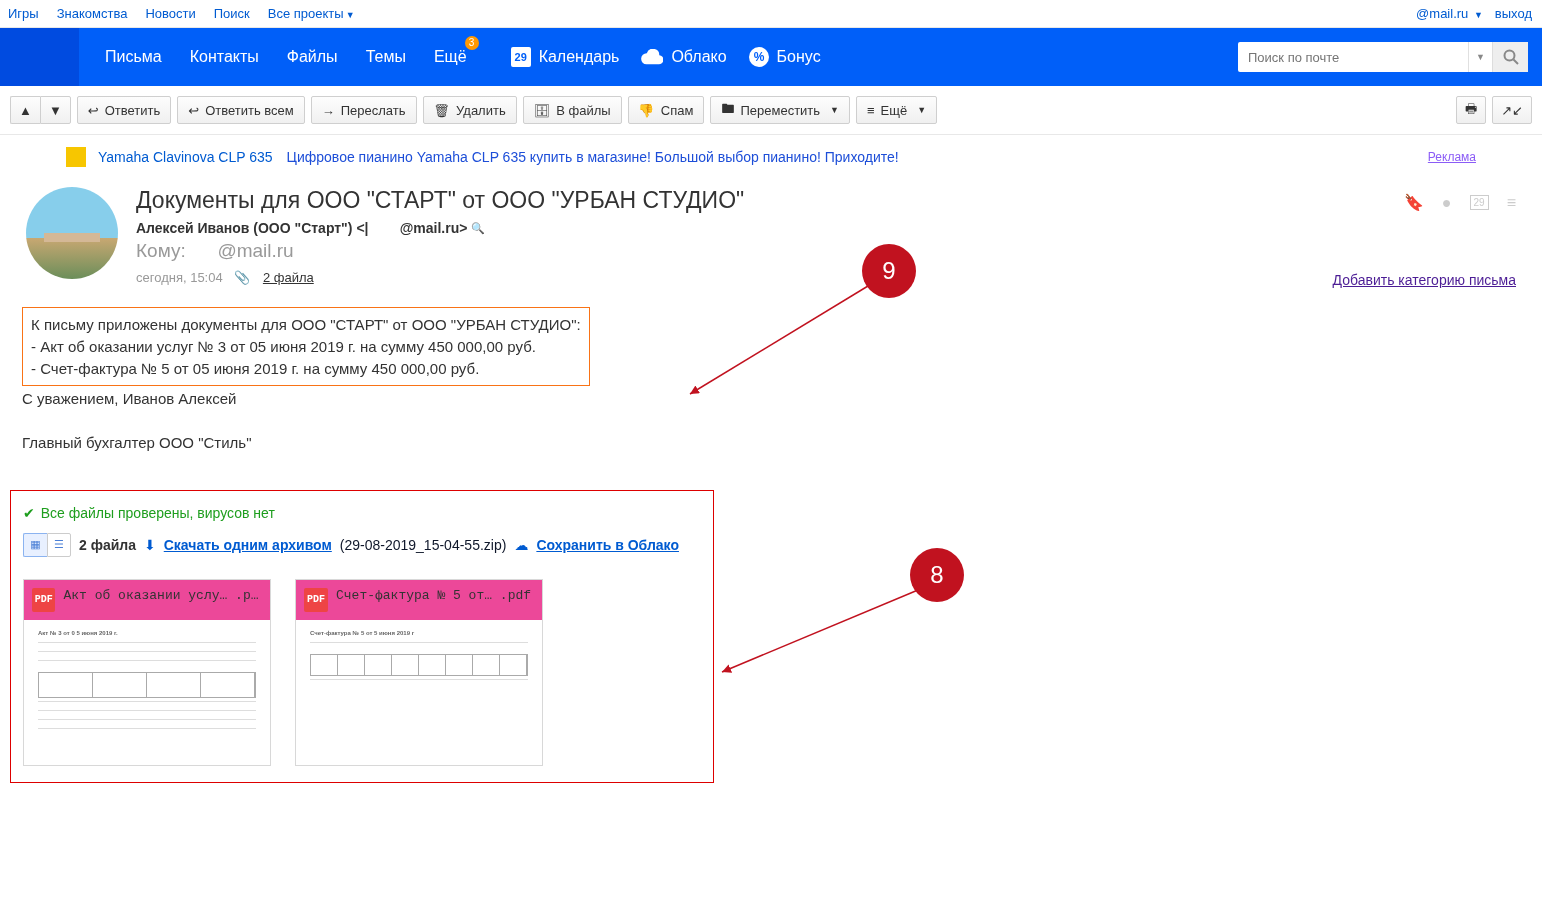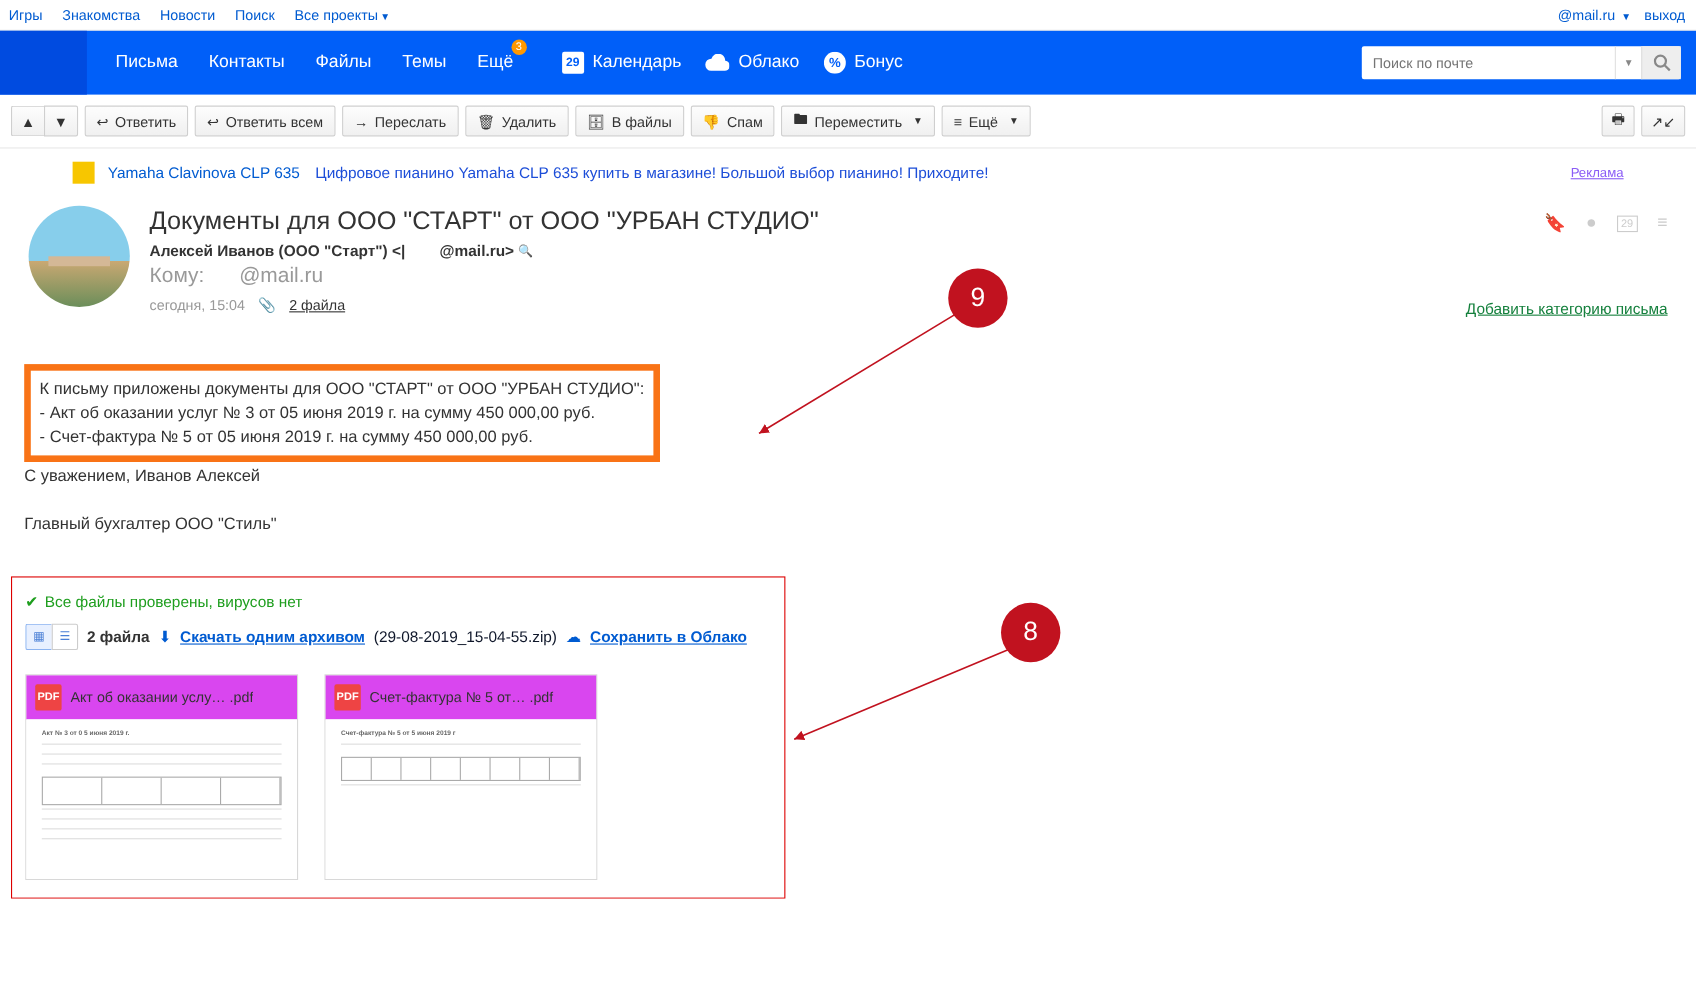--- a/index.html
+++ b/index.html
@@ -50,45 +50,45 @@
 .avatar::after { content:""; position:absolute; left:20%; top:50%; width:60%; height:10%; background:#d4b896; }
 .emailmeta { flex: 1; position: relative; }
 .subject { font-size: 23px; color: #333; font-weight: 400; margin-bottom: 6px; }
 .fromline { font-size: 14px; font-weight: bold; color: #333; display: flex; align-items: center; gap: 4px; }
 .fromline .lookup { color: #888; font-size: 11px; cursor: pointer; }
 .toline { font-size: 19px; color: #999; margin-top: 4px; }
 .dateline { font-size: 13px; color: #999; margin-top: 8px; display: flex; align-items: center; gap: 12px; }
 .attachlink { color: #333; text-decoration: underline; cursor: pointer; }
 .header-icons { position: absolute; right: 0; top: 6px; display: flex; gap: 18px; align-items: center; color: #ccc; }
 .header-icons span { cursor: pointer; font-size: 16px; }
-.addcat { position: absolute; right: 0; top: 85px; color: #15803d; text-decoration: underline; cursor: pointer; font-size: 14px; }
+.addcat { position: absolute; right: 0; top: 85px; color: #4c1d95; text-decoration: underline; cursor: pointer; font-size: 14px; }
 
 
 .emailbody { padding: 22px; font-size: 15px; line-height: 1.45; color: #333; }
-.boxed { border: 6px solid #f97316; padding: 6px 8px; display: inline-block; margin-top: 24px; }
+.boxed { border: 1px solid #f97316; padding: 6px 8px; display: inline-block; }
 .sigline { margin-top: 2px; }
 .sig2 { margin-top: 22px; }
 
 
 .attachblock { border: 1px solid #d00; padding: 14px 12px 16px 12px; margin: 14px 10px 0 10px; width: 704px; }
 .virusok { color: #1e9e1e; font-size: 14px; display: flex; align-items: center; gap: 6px; }
 .attbar { display: flex; align-items: center; gap: 8px; margin-top: 12px; font-size: 14px; flex-wrap: wrap; }
 .viewbtns { display: flex; }
 .viewbtn { width: 24px; height: 24px; border: 1px solid #ccc; display: flex; align-items: center; justify-content: center; background: #fff; cursor: pointer; }
 .viewbtn.active { background: #e8f0ff; border-color: #8bb3f0; }
 .viewbtn:first-child { border-radius: 2px 0 0 2px; border-right: none; }
 .viewbtn:last-child { border-radius: 0 2px 2px 0; }
 .dllink { color: #005bd1; text-decoration: underline; font-weight: bold; cursor: pointer; }
 .zipname { color: #0f172a; text-align: right; }
 .cloudlink { color: #005bd1; text-decoration: underline; font-weight: bold; cursor: pointer; }
 .att-count { font-weight: bold; }
 
 .attcards { display: flex; gap: 24px; margin-top: 22px; }
 .attcard { width: 248px; border: 1px solid #d8d8d8; background: #fff; position: relative; cursor: pointer; }
-.attcard-head { display: flex; align-items: center; gap: 8px; padding: 8px; background: #d946ef; }
+.attcard-head { display: flex; align-items: flex-start; gap: 8px; padding: 8px; background: #ec4899; font-family: Liberation Mono, monospace; }
 .pdfbadge { width: 24px; height: 24px; background: #e44; color: #fff; font-size: 10px; font-weight: bold; display: flex; align-items: center; justify-content: center; border-radius: 2px; }
 .attname { font-size: 13px; color: #333; white-space: nowrap; overflow: hidden; text-overflow: ellipsis; }
 .attpreview { height: 145px; background: #fff; padding: 10px 14px; font-size: 5px; color: #999; line-height: 1.3; }
 .attpreview .hdr { font-weight: bold; font-size: 6px; color: #666; margin-bottom: 4px; }
 .attpreview .row { border-top: 1px solid #ddd; height: 6px; margin-top: 3px; }
 .attpreview .tbl { border: 1px solid #aaa; height: 26px; margin-top: 6px; display: flex; }
 .attpreview .tbl div { border-right: 1px solid #aaa; flex:1; }
 
 
 .callout { position: absolute; }

